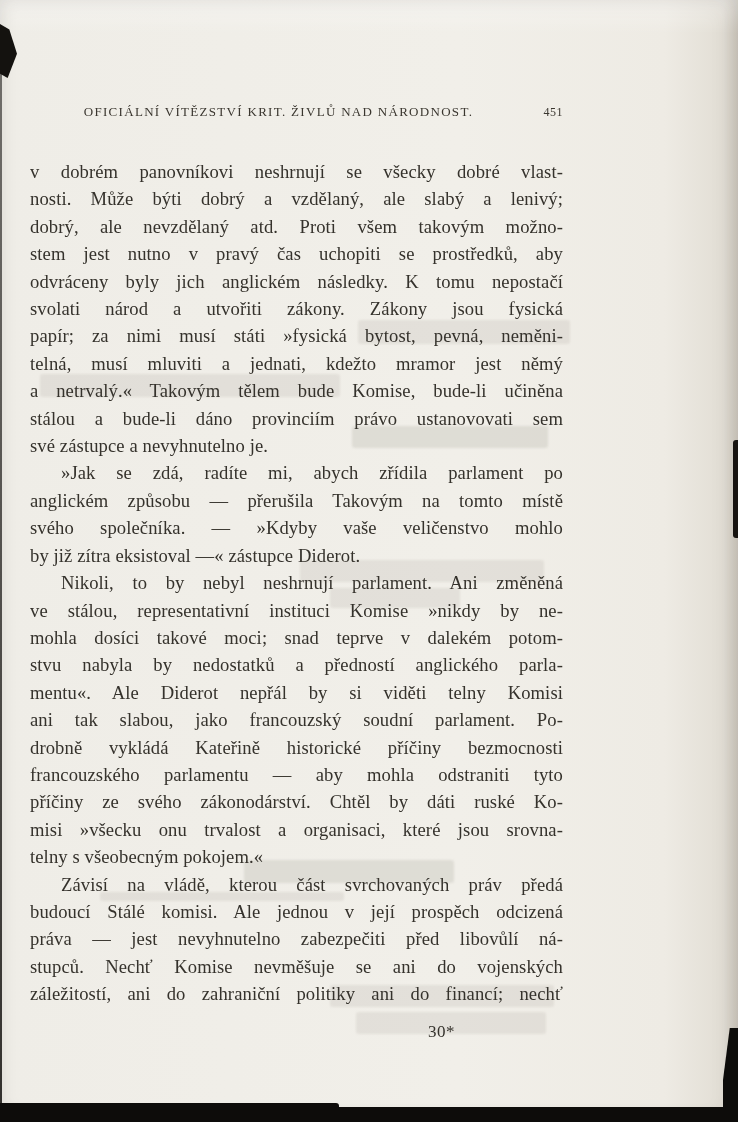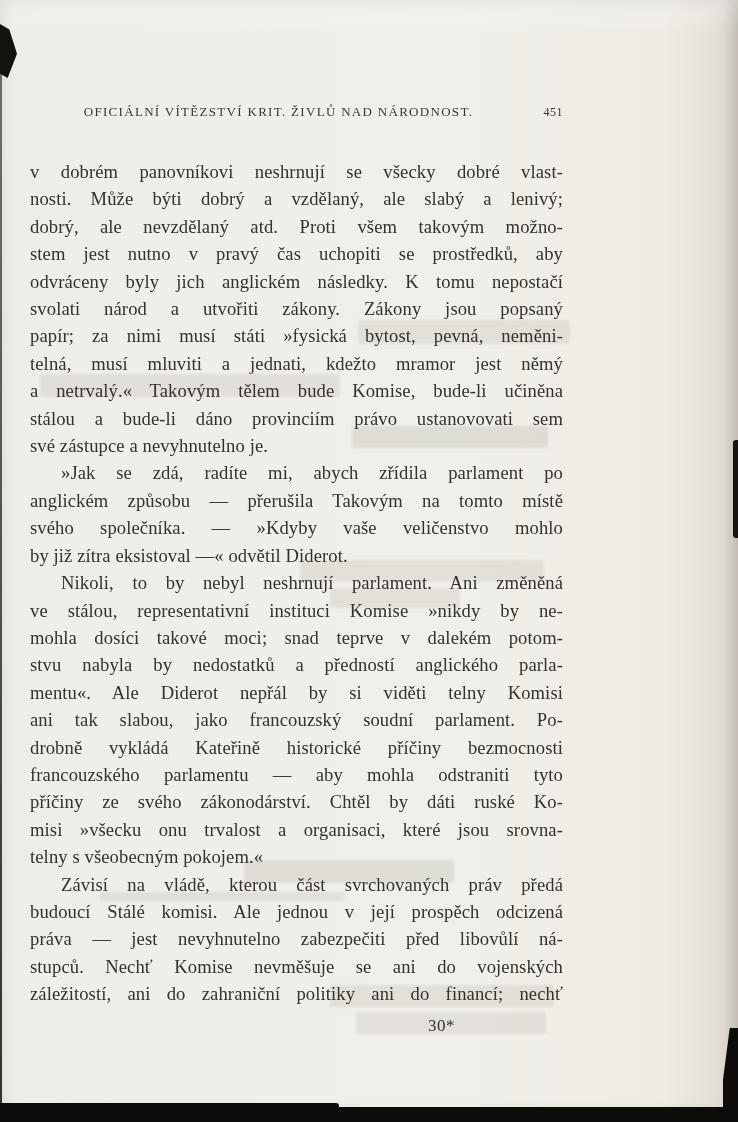--- a/index.html
+++ b/index.html
@@ -113,21 +113,21 @@
   }
   .paragraph { margin: 0; }
   .line {
     text-align: justify;
     text-align-last: justify;
     white-space: normal;
   }
   .line.last { text-align-last: left; }
   .line.indent { padding-left: 31px; }
   .signature {
-    margin-top: 8px;
+    margin-top: 14px;
     padding-left: 398px;
     font-size: 17px;
     letter-spacing: 0.5px;
   }
 </style>
 </head>
 <body>
 
 <div class="page">
 
@@ -154,32 +154,32 @@
       <span class="page-number">451</span>
     </div>
 
     <div class="body-text">
         <div class="paragraph">
           <div class="line">v dobrém panovníkovi neshrnují se všecky dobré vlast-</div>
           <div class="line">nosti. Může býti dobrý a vzdělaný, ale slabý a lenivý;</div>
           <div class="line">dobrý, ale nevzdělaný atd. Proti všem takovým možno-</div>
           <div class="line">stem jest nutno v pravý čas uchopiti se prostředků, aby</div>
           <div class="line">odvráceny byly jich anglickém následky. K tomu nepostačí</div>
-          <div class="line">svolati národ a utvořiti zákony. Zákony jsou popsaný</div>
+          <div class="line">svolati národ a utvořiti zákony. Zákony jsou fysická</div>
           <div class="line">papír; za nimi musí státi »fysická bytost, pevná, neměni-</div>
           <div class="line">telná, musí mluviti a jednati, kdežto mramor jest němý</div>
           <div class="line">a netrvalý.« Takovým tělem bude Komise, bude-li učiněna</div>
           <div class="line">stálou a bude-li dáno provinciím právo ustanovovati sem</div>
           <div class="line last">své zástupce a nevyhnutelno je.</div>
         </div>
         <div class="paragraph">
           <div class="line indent">»Jak se zdá, radíte mi, abych zřídila parlament po</div>
           <div class="line">anglickém způsobu — přerušila Takovým na tomto místě</div>
           <div class="line">svého společníka. — »Kdyby vaše veličenstvo mohlo</div>
-          <div class="line last">by již zítra eksistoval —« odvětil Diderot.</div>
+          <div class="line last">by již zítra eksistoval —« zástupce Diderot.</div>
         </div>
         <div class="paragraph">
           <div class="line indent">Nikoli, to by nebyl neshrnují parlament. Ani změněná</div>
           <div class="line">ve stálou, representativní instituci Komise »nikdy by ne-</div>
           <div class="line">mohla dosíci takové moci; snad teprve v dalekém potom-</div>
           <div class="line">stvu nabyla by nedostatků a předností anglického parla-</div>
           <div class="line">mentu«. Ale Diderot nepřál by si viděti telny Komisi</div>
           <div class="line">ani tak slabou, jako francouzský soudní parlament. Po-</div>
           <div class="line">drobně vykládá Kateřině historické příčiny bezmocnosti</div>
           <div class="line">francouzského parlamentu — aby mohla odstraniti tyto</div>

